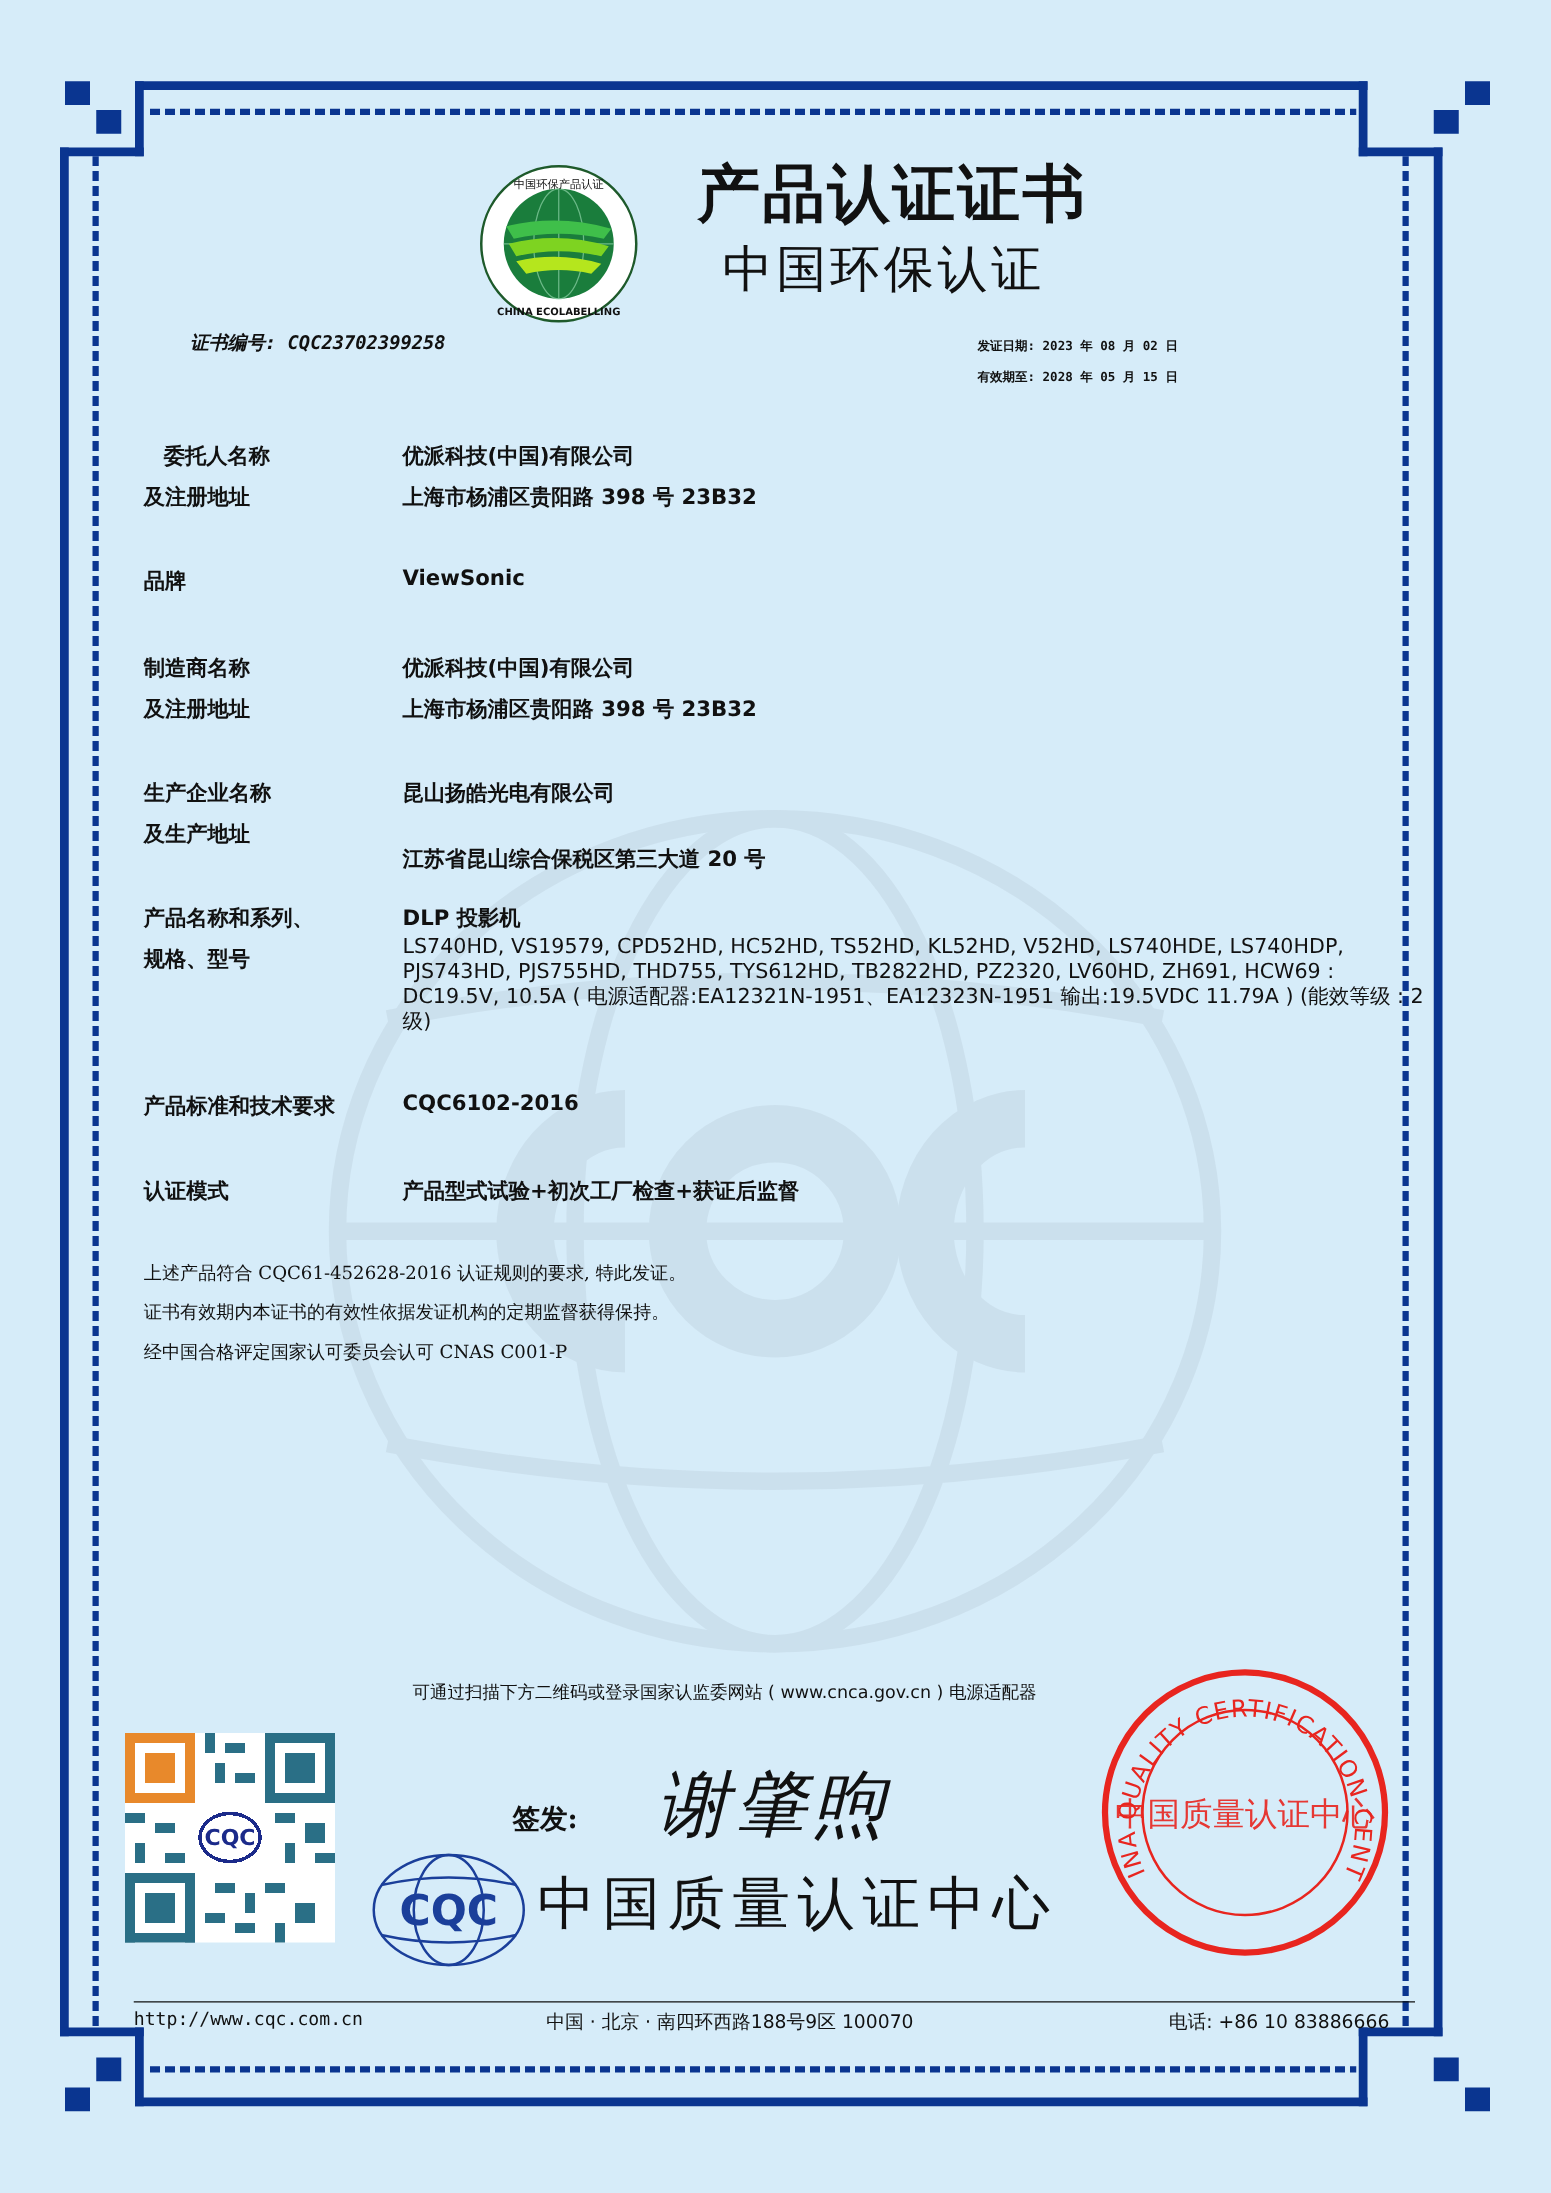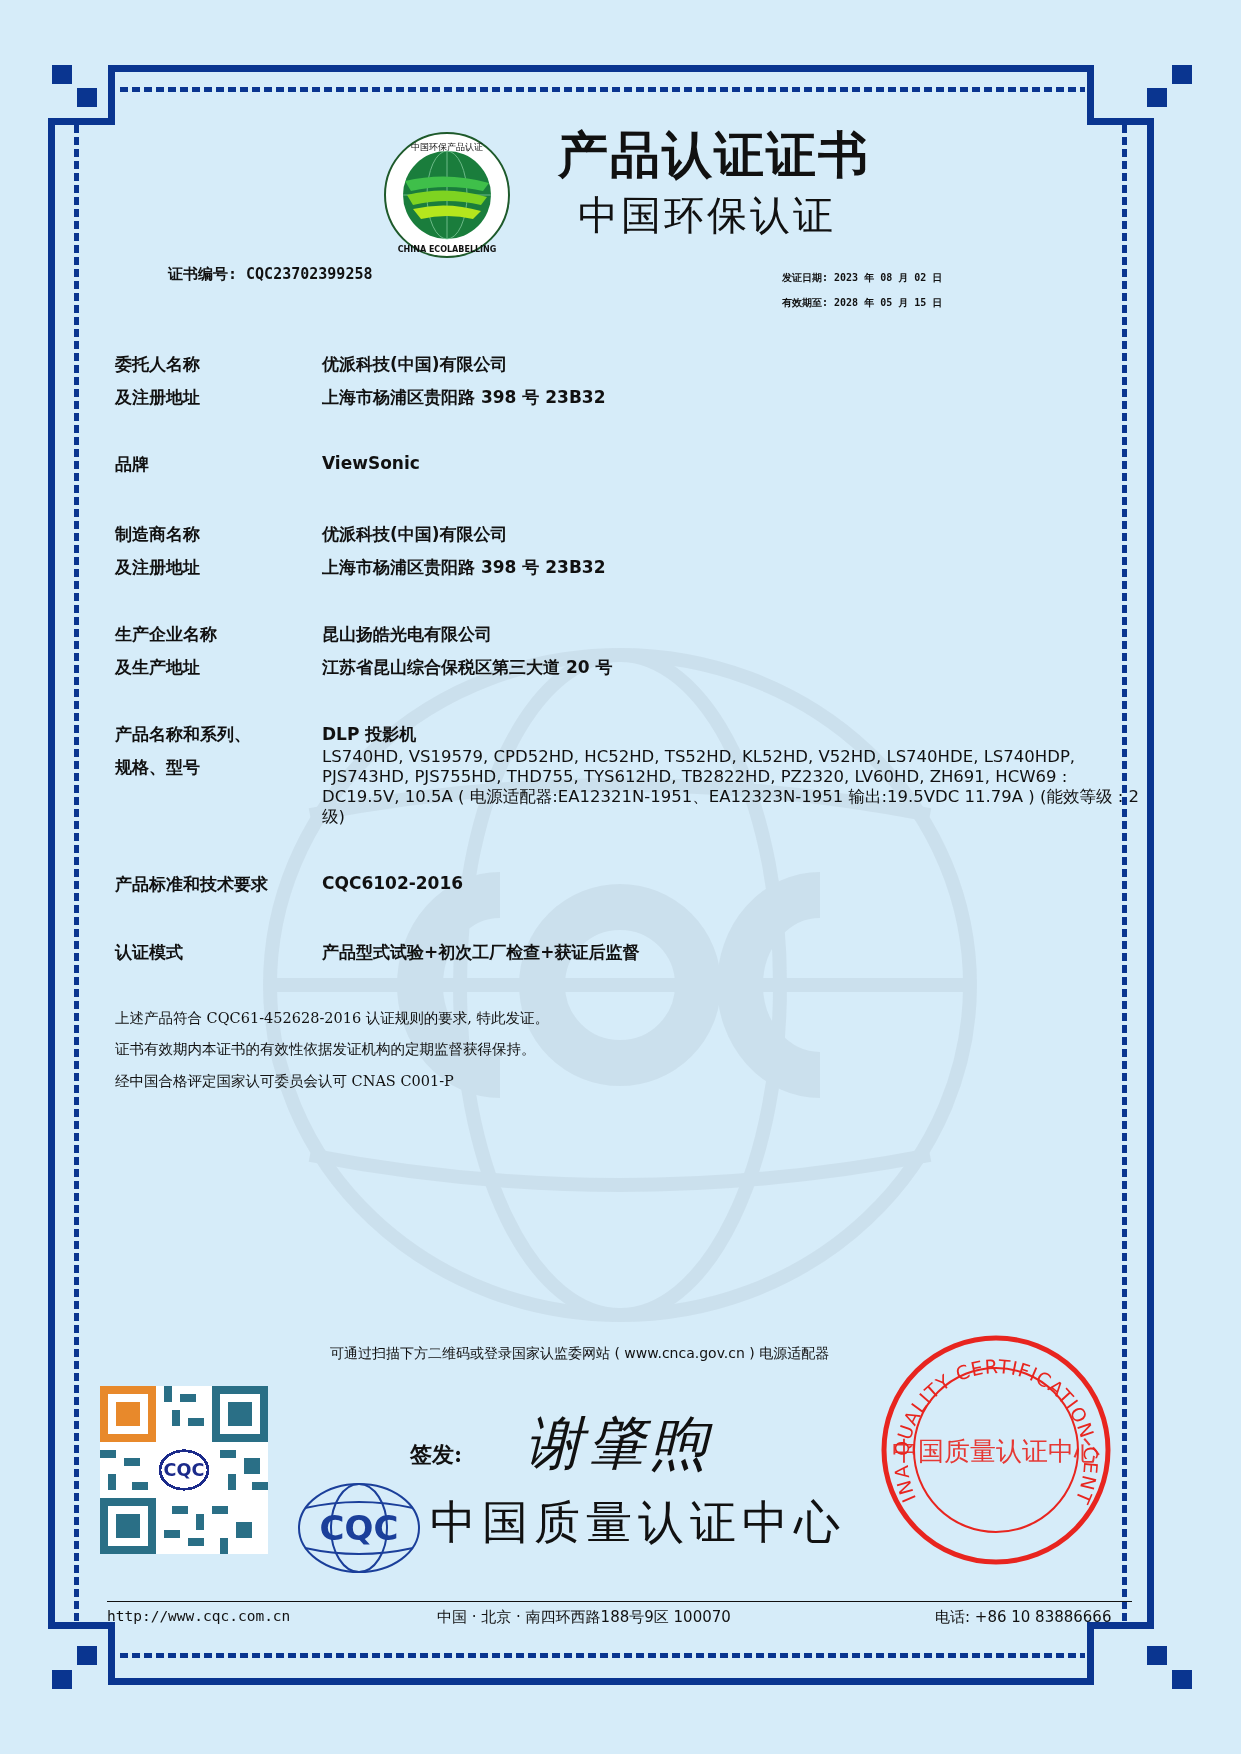--- a/index.html
+++ b/index.html
@@ -16,21 +16,21 @@
       background: repeating-linear-gradient(90deg, #0a3590 0 8px, transparent 8px 12px); }
     .dashv { position:absolute; width:5px;
       background: repeating-linear-gradient(180deg, #0a3590 0 8px, transparent 8px 12px); }
     .sq { position:absolute; width:20px; height:19px; background:#0a3590; }
 
     .watermark { position:absolute; left:250px; top:615px; width:740px; height:740px; opacity:0.35; }
 
     .title1 { position:absolute; left:558px; top:122px; font-size:50px; font-weight:bold; letter-spacing:2px; }
     .title2 { position:absolute; left:578px; top:188px; font-size:40px; letter-spacing:3px; }
 
-    .certno { position:absolute; left:168px; top:265px; font-size:15px; font-weight:bold; font-family:"DejaVu Sans Mono", monospace; }
+    .certno { position:absolute; left:152px; top:265px; font-size:15px; font-weight:bold; font-family:"DejaVu Sans Mono", monospace;font-style:italic; }
     .dates { position:absolute; left:782px; top:265px; font-size:10px; font-weight:bold; line-height:25px; font-family:"DejaVu Sans Mono", monospace; }
 
     .lbl { position:absolute; left:115px; font-size:17px; font-weight:bold; }
     .val { position:absolute; left:322px; font-size:17px;font-weight:bold; }
     .models { position:absolute; left:322px; top:747px; width:825px; font-size:16.5px; line-height:20px; }
 
     .stmt { position:absolute; left:115px; font-size:14.5px; font-family:"DejaVu Serif", serif; }
 
     .verify { position:absolute; left:330px; top:1345px; font-size:14px; }
 
@@ -116,37 +116,37 @@
 
 <div class="certno">
   <span>证书编号:</span>
   <span>CQC23702399258</span>
 </div>
 <div class="dates">
   <div><span>发证日期:</span> <span>2023 年 08 月 02 日</span></div>
   <div><span>有效期至:</span> <span>2028 年 05 月 15 日</span></div>
 </div>
 
-<div class="lbl" style="top:353px;">委托人名称</div>
+<div class="lbl" style="top:353px;margin-left:16px;">委托人名称</div>
 <div class="lbl" style="top:386px;">及注册地址</div>
 <div class="val" style="top:353px;">优派科技(中国)有限公司</div>
 <div class="val" style="top:386px;">上海市杨浦区贵阳路 398 号 23B32</div>
 
 <div class="lbl" style="top:453px;">品牌</div>
 <div class="val" style="top:453px;">ViewSonic</div>
 
 <div class="lbl" style="top:523px;">制造商名称</div>
 <div class="lbl" style="top:556px;">及注册地址</div>
 <div class="val" style="top:523px;">优派科技(中国)有限公司</div>
 <div class="val" style="top:556px;">上海市杨浦区贵阳路 398 号 23B32</div>
 
 <div class="lbl" style="top:623px;">生产企业名称</div>
 <div class="lbl" style="top:656px;">及生产地址</div>
 <div class="val" style="top:623px;">昆山扬皓光电有限公司</div>
-<div class="val" style="top:656px;text-align:center;">江苏省昆山综合保税区第三大道 20 号</div>
+<div class="val" style="top:676px;text-align:center;">江苏省昆山综合保税区第三大道 20 号</div>
 
 <div class="lbl" style="top:723px;">产品名称和系列、</div>
 <div class="lbl" style="top:756px;">规格、型号</div>
 <div class="val" style="top:723px;">DLP 投影机</div>
 <div class="models">LS740HD, VS19579, CPD52HD, HC52HD, TS52HD, KL52HD, V52HD, LS740HDE, LS740HDP, PJS743HD, PJS755HD, THD755, TYS612HD, TB2822HD, PZ2320, LV60HD, ZH691, HCW69 : DC19.5V, 10.5A ( 电源适配器:EA12321N-1951、EA12323N-1951 输出:19.5VDC 11.79A ) (能效等级 : 2 级)</div>
 
 <div class="lbl" style="top:873px;">产品标准和技术要求</div>
 <div class="val" style="top:873px;">CQC6102-2016</div>
 
 <div class="lbl" style="top:941px;">认证模式</div>

